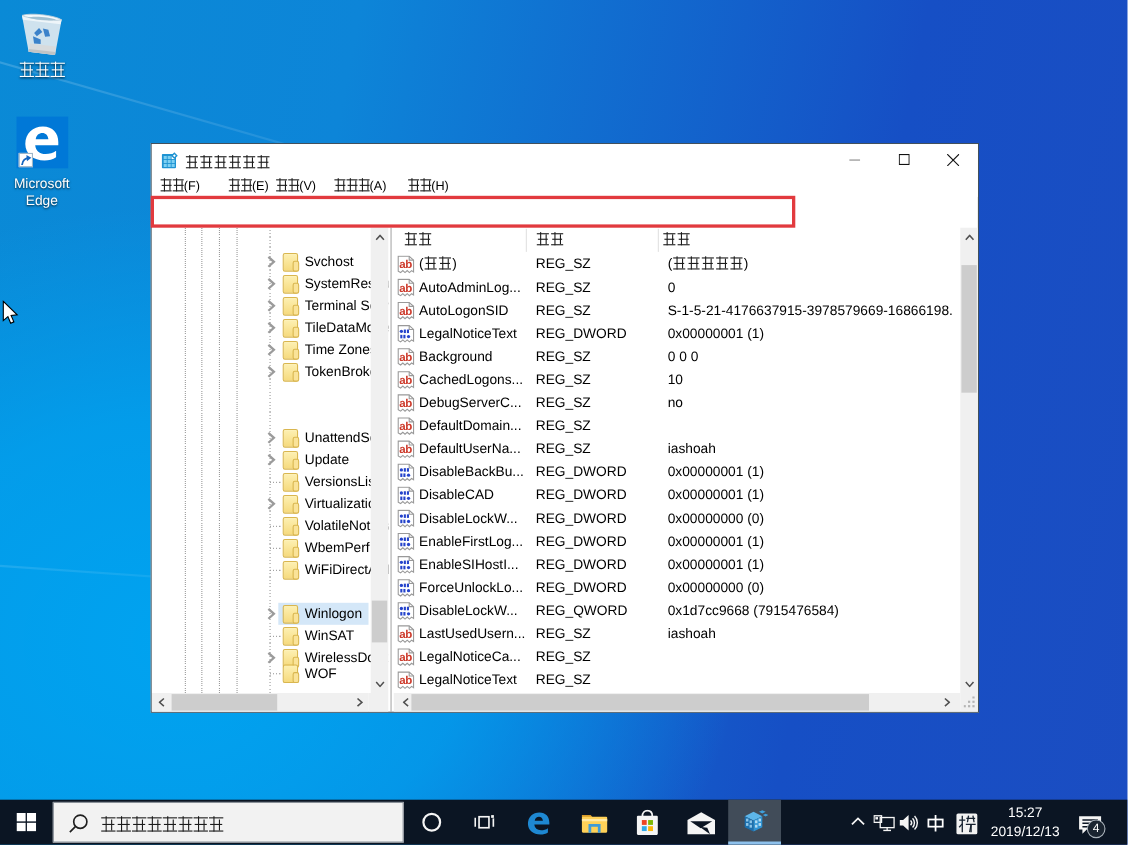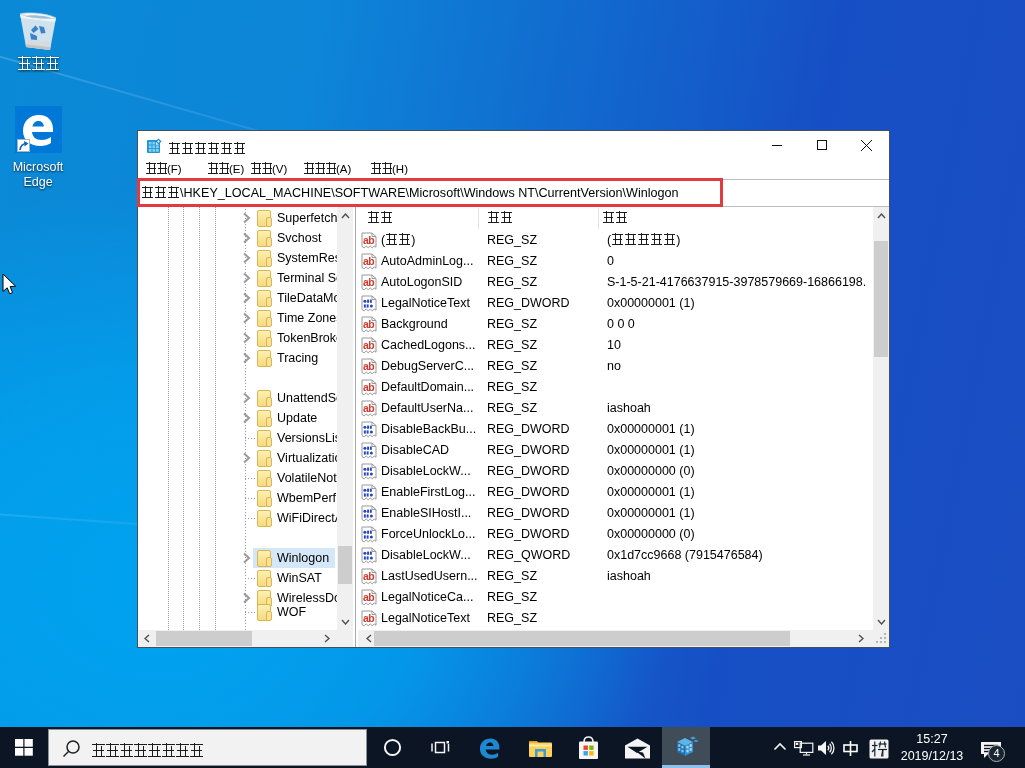--- a/index.html
+++ b/index.html
@@ -252,37 +252,27 @@
           </g>
         </svg></div>
     </div>
 <div id="menubar">
       <span class="mi" style="left:7px"><i class="cj"></i><i class="cj"></i>(F)</span>
       <span class="mi" style="left:69px"><i class="cj"></i><i class="cj"></i>(E)</span>
       <span class="mi" style="left:112px"><i class="cj"></i><i class="cj"></i>(V)</span>
       <span class="mi" style="left:165px"><i class="cj"></i><i class="cj"></i><i class="cj"></i>(A)</span>
       <span class="mi" style="left:232px"><i class="cj"></i><i class="cj"></i>(H)</span>
     </div>
-<div id="addr">
-      <span id="addrtx"><i class="cj"></i><i class="cj"></i><i class="cj"></i>\HKEY_LOCAL_MACHINE\SOFTWARE\Microsoft\Windows NT\CurrentVersion\Winlogon</span>
-    </div>
 <div id="redbox"></div>
 <div id="tree">
 <div class="guide" style="left:30px"></div>
 <div class="guide" style="left:45px"></div>
 <div class="guide" style="left:61px"></div>
 <div class="guide" style="left:77px"></div>
 <div class="guide" style="left:107px;background-image:repeating-linear-gradient(0deg,#9a9a9a 0 1px,transparent 1px 3px)"></div>
-<div class="trow" style="top:1px">
-        <svg class="arr" width="9" height="12" viewBox="0 0 9 12">
-          <path d="M2 1.5 L7 6 L2 10.5" fill="none" stroke="#9b9b9b" stroke-width="2.1"></path>
-        </svg>
-        <div class="fold"></div>
-        <span class="lbl">Superfetch</span>
-      </div>
 <div class="trow" style="top:21px">
         <svg class="arr" width="9" height="12" viewBox="0 0 9 12">
           <path d="M2 1.5 L7 6 L2 10.5" fill="none" stroke="#9b9b9b" stroke-width="2.1"></path>
         </svg>
         <div class="fold"></div>
         <span class="lbl">Svchost</span>
       </div>
 <div class="trow" style="top:41px">
         <svg class="arr" width="9" height="12" viewBox="0 0 9 12">
           <path d="M2 1.5 L7 6 L2 10.5" fill="none" stroke="#9b9b9b" stroke-width="2.1"></path>
@@ -310,27 +300,20 @@
         </svg>
         <div class="fold"></div>
         <span class="lbl">Time Zones</span>
       </div>
 <div class="trow" style="top:121px">
         <svg class="arr" width="9" height="12" viewBox="0 0 9 12">
           <path d="M2 1.5 L7 6 L2 10.5" fill="none" stroke="#9b9b9b" stroke-width="2.1"></path>
         </svg>
         <div class="fold"></div>
         <span class="lbl">TokenBroker</span>
-      </div>
-<div class="trow" style="top:141px">
-        <svg class="arr" width="9" height="12" viewBox="0 0 9 12">
-          <path d="M2 1.5 L7 6 L2 10.5" fill="none" stroke="#9b9b9b" stroke-width="2.1"></path>
-        </svg>
-        <div class="fold"></div>
-        <span class="lbl">Tracing</span>
       </div>
 <div class="trow" style="top:181px">
         <svg class="arr" width="9" height="12" viewBox="0 0 9 12">
           <path d="M2 1.5 L7 6 L2 10.5" fill="none" stroke="#9b9b9b" stroke-width="2.1"></path>
         </svg>
         <div class="fold"></div>
         <span class="lbl">UnattendSettings</span>
       </div>
 <div class="trow" style="top:201px">
         <svg class="arr" width="9" height="12" viewBox="0 0 9 12">

